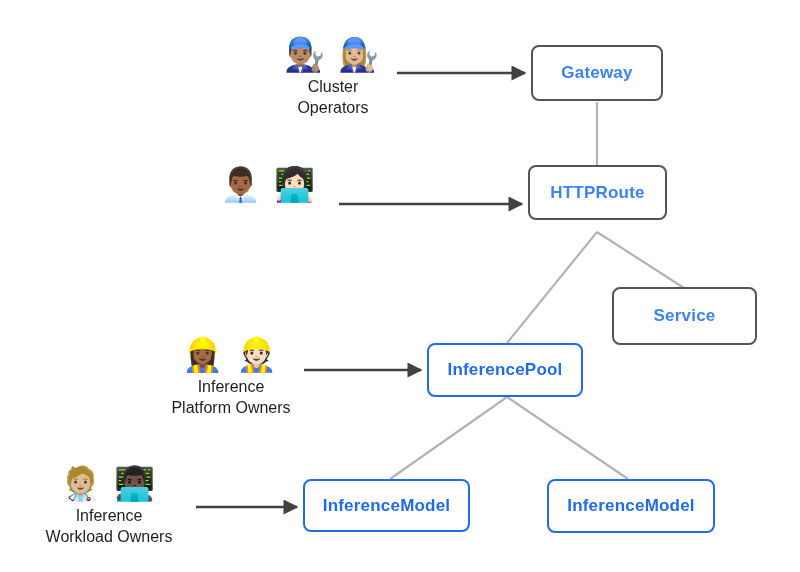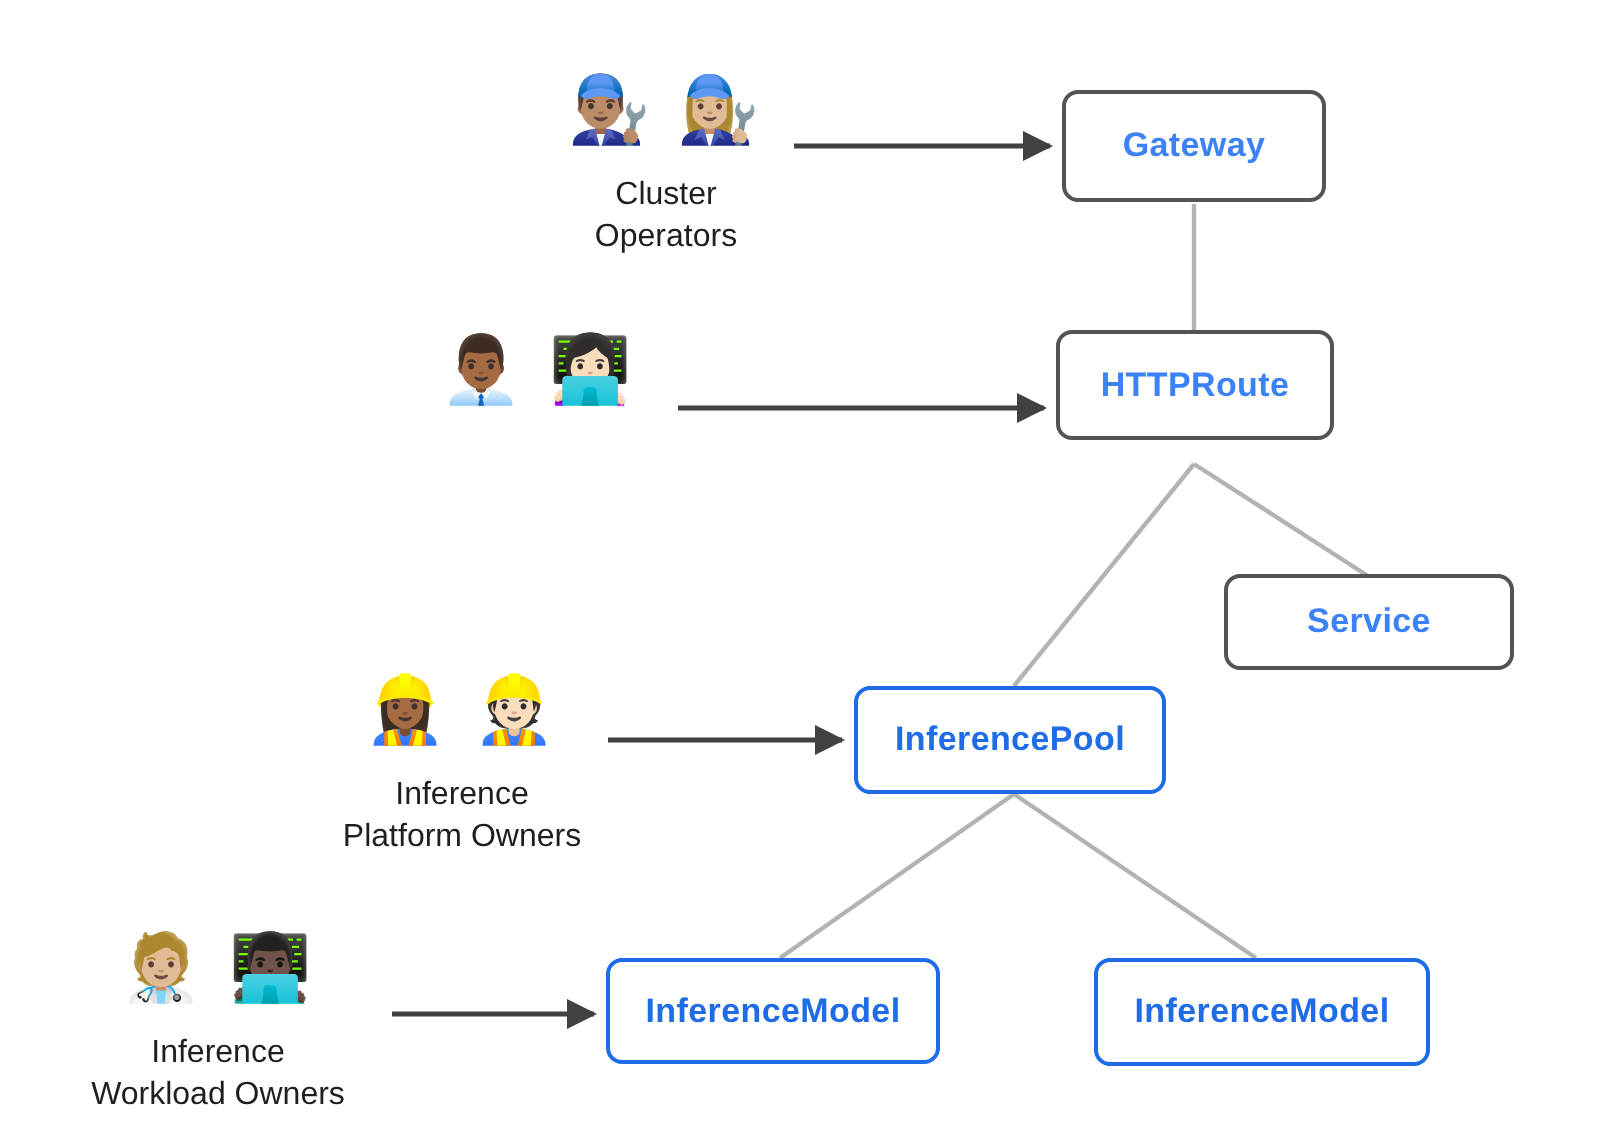--- a/index.html
+++ b/index.html
@@ -45,21 +45,21 @@
     align-items: center;
     text-align: center;
   }
   .persona .emojis {
     font-size: 33px;
     line-height: 42px;
     white-space: nowrap;
     letter-spacing: 2px;
   }
   .persona .label {
-    margin-top: 11px;
+    margin-top: 0;
     font-size: 16px;
     line-height: 21px;
     color: #1f1f1f;
     white-space: pre-line;
   }
 </style>
 </head>
 <body>
 
 <div class="canvas">
@@ -102,21 +102,21 @@
   <div class="persona" style="left:9px; top:463px;">
     <div class="emojis">🧑🏼‍⚕️ 👨🏿‍💻</div>
     <div class="label">Inference
 Workload Owners</div>
   </div>
 
   <div class="node dark" style="left:531px; top:45px; width:132px; height:56px;">Gateway</div>
 
   <div class="node dark" style="left:528px; top:165px; width:139px; height:55px;">HTTPRoute</div>
 
-  <div class="node dark" style="left:612px; top:287px; width:145px; height:48px;">Service</div>
+  <div class="node dark" style="left:612px; top:287px; width:145px; height:58px;">Service</div>
 
   <div class="node blue" style="left:427px; top:343px; width:156px; height:54px;">InferencePool</div>
 
   <div class="node blue" style="left:303px; top:479px; width:167px; height:53px;">InferenceModel</div>
 
   <div class="node blue" style="left:547px; top:479px; width:168px; height:54px;">InferenceModel</div>
 
 </div>
 
 </body></html>

